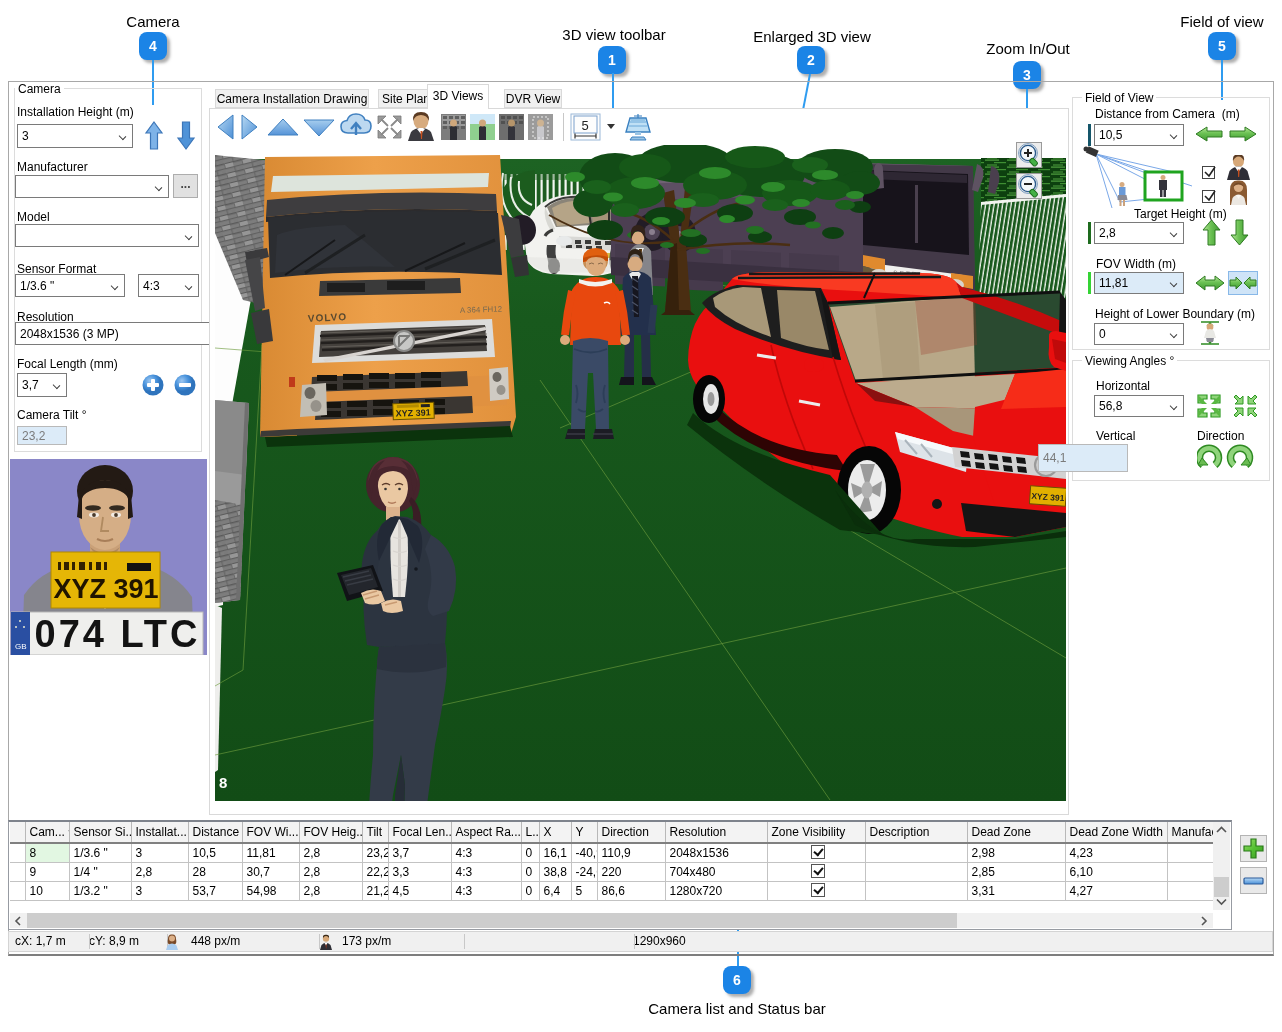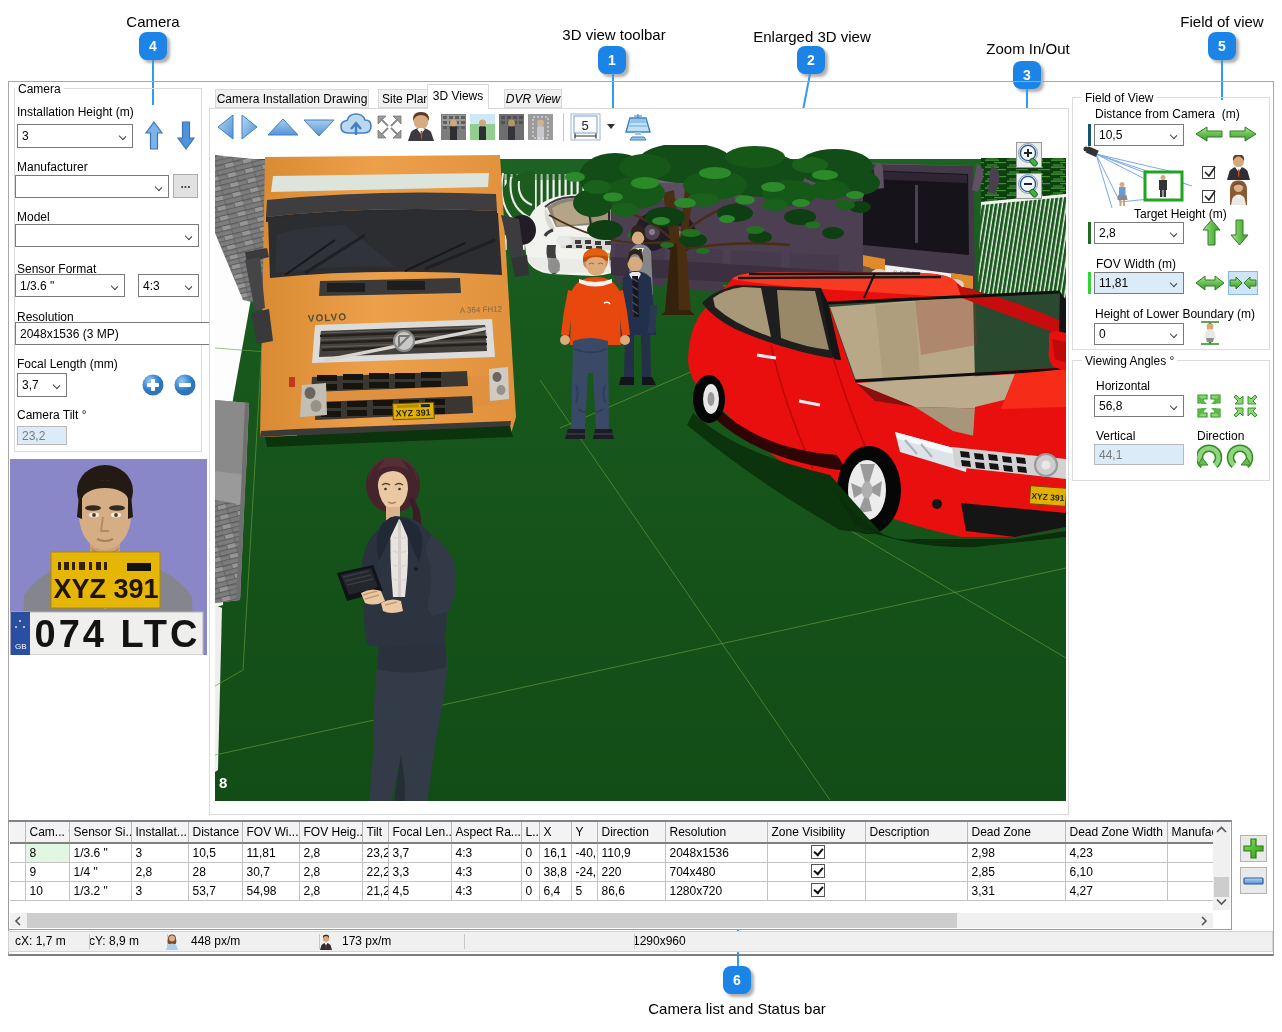--- a/index.html
+++ b/index.html
@@ -171,21 +171,21 @@
         <circle cx="6" cy="168" r="1" fill="#e8e8d0"></circle>
         <circle cx="14" cy="168" r="1" fill="#e8e8d0"></circle>
 <text x="5" y="190" font-family="Liberation Sans" font-size="8" fill="#fff">GB</text>
 <text x="106" y="188" font-family="Liberation Sans" font-size="38" font-weight="bold" fill="#131313" text-anchor="middle" textLength="163">074 LTC</text>
 </g>
 </svg>
 
 <div style="position:absolute;left:209px;top:108px;width:860px;height:707px;border:1px solid #d9d9d9;box-sizing:border-box;background:#fff;"></div>
 <div class="tab" style="left:215px;width:154px;">Camera Installation Drawing</div>
 <div class="tab" style="left:370px;width:56px;margin-left:8px;">Site Plan</div>
-<div class="tab" style="left:504px;width:58px;font-style:italic;">DVR View</div>
+<div class="tab" style="left:504px;width:58px;">DVR View</div>
 <div class="tab" style="left:427px;top:84px;width:62px;height:25px;background:#fff;border-bottom:none;font-weight:normal;line-height:22px;">3D Views</div>
 
 <svg style="position:absolute;left:215px;top:111px;" width="440" height="32" viewBox="0 0 440 32">
 <defs>
 <linearGradient id="bt" x1="0" y1="0" x2="1" y2="1">
  <stop offset="0%" stop-color="#b8d9f2"></stop>
           <stop offset="100%" stop-color="#4c8fd6"></stop>
         </linearGradient>
 <linearGradient id="bt2" x1="0" y1="0" x2="0" y2="1">
  <stop offset="0%" stop-color="#a6cdee"></stop>
@@ -926,21 +926,21 @@
 </g>
 <g fill="#8fd47a" stroke="#2e9a22" stroke-width="1" transform="translate(36,0)">
 <path d="M10 10 L10 2 L7 5 L3 1 L1 3 L5 7 L2 10 Z"></path>
 <path d="M15 10 L15 2 L18 5 L22 1 L24 3 L20 7 L23 10 Z"></path>
 <path d="M10 14 L10 22 L7 19 L3 23 L1 21 L5 17 L2 14 Z"></path>
 <path d="M15 14 L15 22 L18 19 L22 23 L24 21 L20 17 L23 14 Z"></path>
 </g>
 </svg>
 <div class="lbl" style="left:1096px;top:429px;">Vertical</div>
 <div class="lbl" style="left:1197px;top:429px;">Direction</div>
-<div class="combo dis" style="left:1094px;top:444px;width:90px;height:21px;">
+<div class="combo dis" style="left:1038px;top:444px;width:90px;height:28px;">
       <span class="tx">44,1</span>
     </div>
 <svg style="position:absolute;left:1197px;top:443px;" width="62" height="26" viewBox="0 0 62 26">
 <path d="M6 22 A9.5 9.5 0 1 1 18 22" fill="none" stroke="#2e8a22" stroke-width="7.5"></path>
 <path d="M6 22 A9.5 9.5 0 1 1 18 22" fill="none" stroke="#90d47c" stroke-width="4.5"></path>
 <path d="M1 22 L11 22 L5 15 Z" fill="#6abc52" stroke="#2e8a22" stroke-width="1"></path>
 <g transform="translate(31,0)">
 <path d="M6 22 A9.5 9.5 0 1 1 18 22" fill="none" stroke="#2e8a22" stroke-width="7.5"></path>
 <path d="M6 22 A9.5 9.5 0 1 1 18 22" fill="none" stroke="#90d47c" stroke-width="4.5"></path>
 <path d="M13 22 L23 22 L19 15 Z" fill="#6abc52" stroke="#2e8a22" stroke-width="1"></path>

